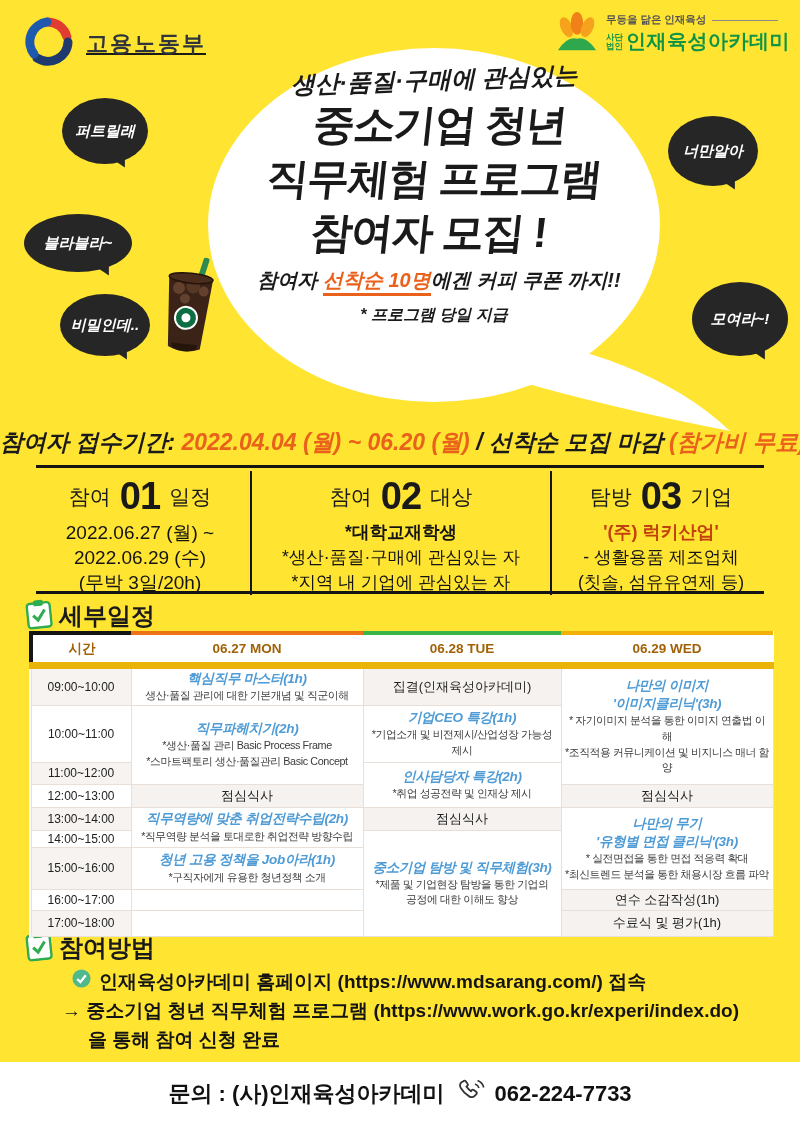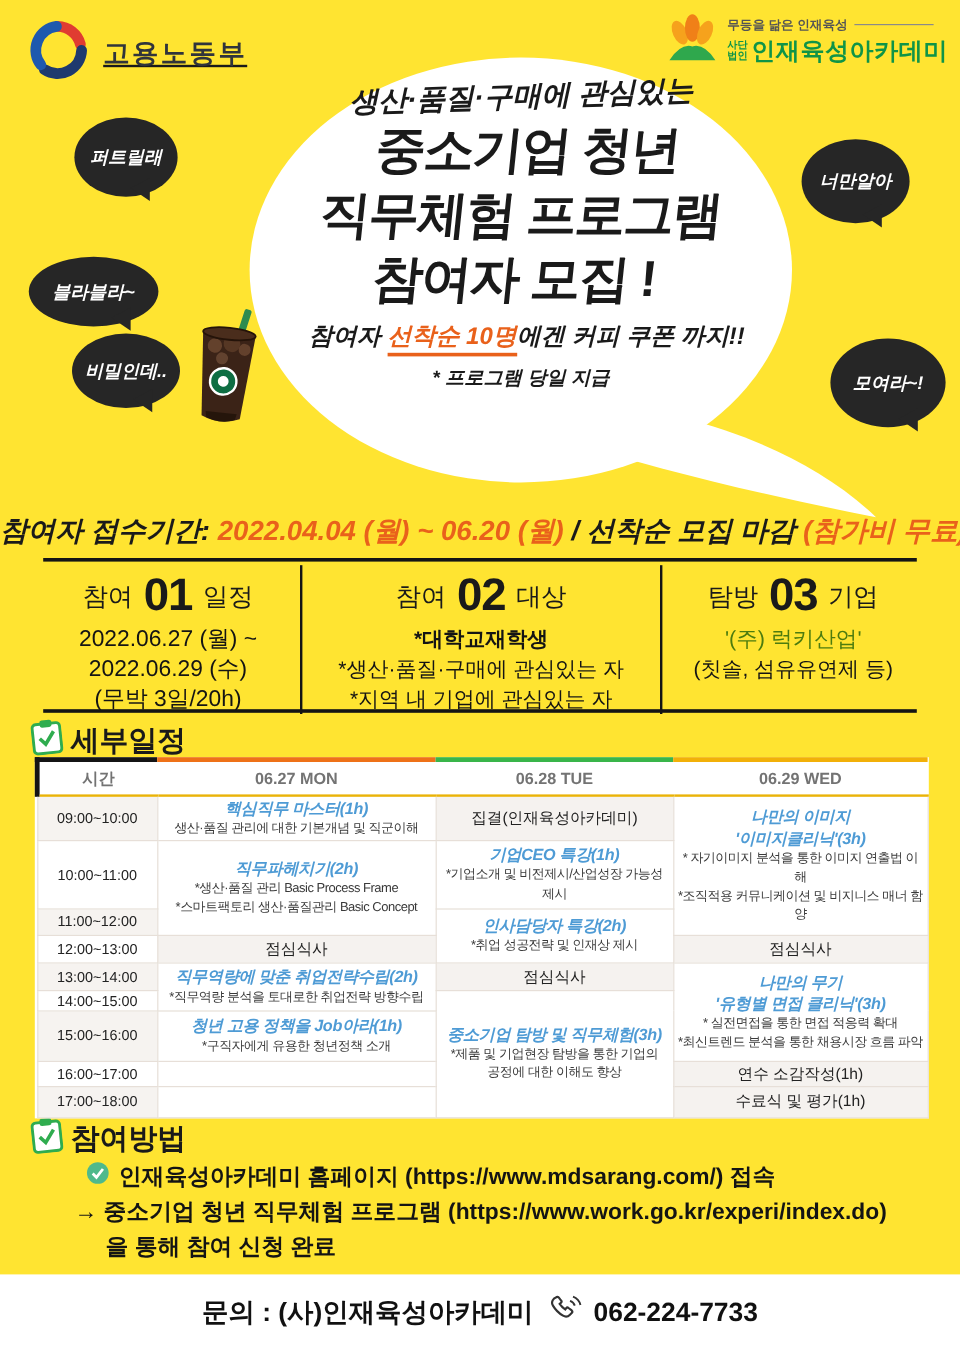--- a/index.html
+++ b/index.html
@@ -16,21 +16,21 @@
   .academy-prefix{display:flex;flex-direction:column;font-size:8.5px;line-height:9px;color:#0F9447;font-weight:bold;}
   .academy-name{font-size:20px;font-weight:800;color:#0F9447;letter-spacing:0.5px;}
   
   .bubble{position:absolute;background:#262626;color:#fff;border-radius:50%;
           display:flex;align-items:center;justify-content:center;
           font-size:15px;font-weight:bold;font-style:italic;z-index:4;}
   .bubble::after{content:'';position:absolute;bottom:-13px;right:16px;width:0;height:0;
           border:9px solid transparent;border-top:17px solid #262626;transform:rotate(-28deg);}
   .b1{left:62px;top:98px;width:86px;height:66px;}
   .b2{left:24px;top:214px;width:108px;height:58px;}
-  .b3{left:60px;top:278px;width:90px;height:62px;}
+  .b3{left:60px;top:294px;width:90px;height:62px;}
   .b4{left:668px;top:116px;width:90px;height:70px;}
   .b5{left:692px;top:282px;width:96px;height:74px;}
   
   .hero{position:absolute;left:208px;top:48px;width:452px;height:354px;background:#fff;
         border-radius:50%;z-index:2;display:flex;flex-direction:column;align-items:center;text-align:center;}
   .hero-tail{position:absolute;left:468px;top:338px;z-index:1;}
   .hero-sub{margin-top:16px;font-size:24px;font-weight:bold;font-style:italic;transform:rotate(-2deg);}
   .hero-title{font-size:42px;font-weight:800;line-height:1.28;letter-spacing:-1.5px;
         transform:skewX(-6deg);margin-top:2px;}
   .hero-coupon{margin-top:8px;margin-left:10px;font-size:20px;font-weight:bold;font-style:italic;white-space:nowrap;}
@@ -47,29 +47,29 @@
   .cols{position:absolute;top:471px;left:30px;width:740px;height:118px;display:grid;
         grid-template-columns:220px 300px 220px;}
   .col{text-align:center;padding-top:4px;}
   .col + .col{border-left:2px solid #141414;}
   .col-head{display:flex;align-items:center;justify-content:center;gap:9px;margin-bottom:2px;}
   .col-head .lbl{font-size:21px;font-weight:400;}
   .col-head .num{font-size:38px;font-weight:800;letter-spacing:-1px;}
   .col-line{font-size:17.5px;line-height:25px;font-weight:500;color:#141414;}
   .col1 .col-line{font-size:19px;}
   .col2 .first{font-weight:800;}
-  .col3 .first{color:#4d7c0f;font-weight:400;font-size:18px;}
+  .col3 .first{color:#c2410c;font-weight:700;font-size:18px;}
   
   .sec-head{position:absolute;left:26px;display:flex;align-items:center;gap:7px;}
   .sched-head{top:599px;} .howto-head{top:931px;}
   .sec-head .sec-title{font-size:24px;font-weight:800;}
   table.sched{position:absolute;top:631px;left:29px;width:742px;border-collapse:collapse;
         background:#fff;table-layout:fixed;z-index:2;}
-  .sched th{font-size:13.5px;font-weight:bold;color:#737373;height:25px;background:#fff;
-        border-bottom:2px solid #eab308;}
+  .sched th{font-size:13.5px;font-weight:bold;color:#a16207;height:25px;background:#fff;
+        border-bottom:7px solid #eab308;}
   .sched th.h-time{border-top:4px solid #141414;border-left:4px solid #141414;}
   .sched th.h-mon{border-top:4px solid #EE7118;}
   .sched th.h-tue{border-top:4px solid #39B54A;}
   .sched th.h-wed{border-top:4px solid #F2B008;}
   .sched td{border:1px solid #E7DFD8;text-align:center;vertical-align:middle;padding:1px 3px;overflow:hidden;}
   .sched td.t{font-size:12px;color:#222;}
   .sched tr.alt td.t{background:#F6F3F0;}
   .sched .title{color:#4E9BD5;font-weight:bold;font-style:italic;font-size:13.5px;line-height:1.35;letter-spacing:-0.3px;}
   .sched .desc{font-size:10.8px;color:#3a3a3a;line-height:1.45;letter-spacing:-0.4px;}
   .sched td.plain{font-size:13px;color:#222;background:#F5F2EF;font-weight:500;}
@@ -190,20 +190,21 @@
       <div class="col-line">*생산·품질·구매에 관심있는 자</div>
       <div class="col-line">*지역 내 기업에 관심있는 자</div>
     </div>
     <div class="col col3">
       <div class="col-head">
         <span class="lbl">탐방</span>
         <span class="num">03</span>
         <span class="lbl">기업</span>
       </div>
       <div class="col-line first">'(주) 럭키산업'</div>
+      <div class="col-line">- 생활용품 제조업체</div>
       <div class="col-line">(칫솔, 섬유유연제 등)</div>
     </div>
   </div>
   <div class="rule rule2"></div>
 
   <div class="sec-head sched-head">
     <span>
       <svg width="26" height="30" viewBox="0 0 26 30" style="transform:rotate(-6deg)">
         <rect x="1.5" y="4" width="23" height="24.5" rx="3" fill="#fff" stroke="#2FAC4F" stroke-width="2.4"></rect>
         <rect x="8" y="1" width="10" height="6" rx="2" fill="#2FAC4F"></rect>

